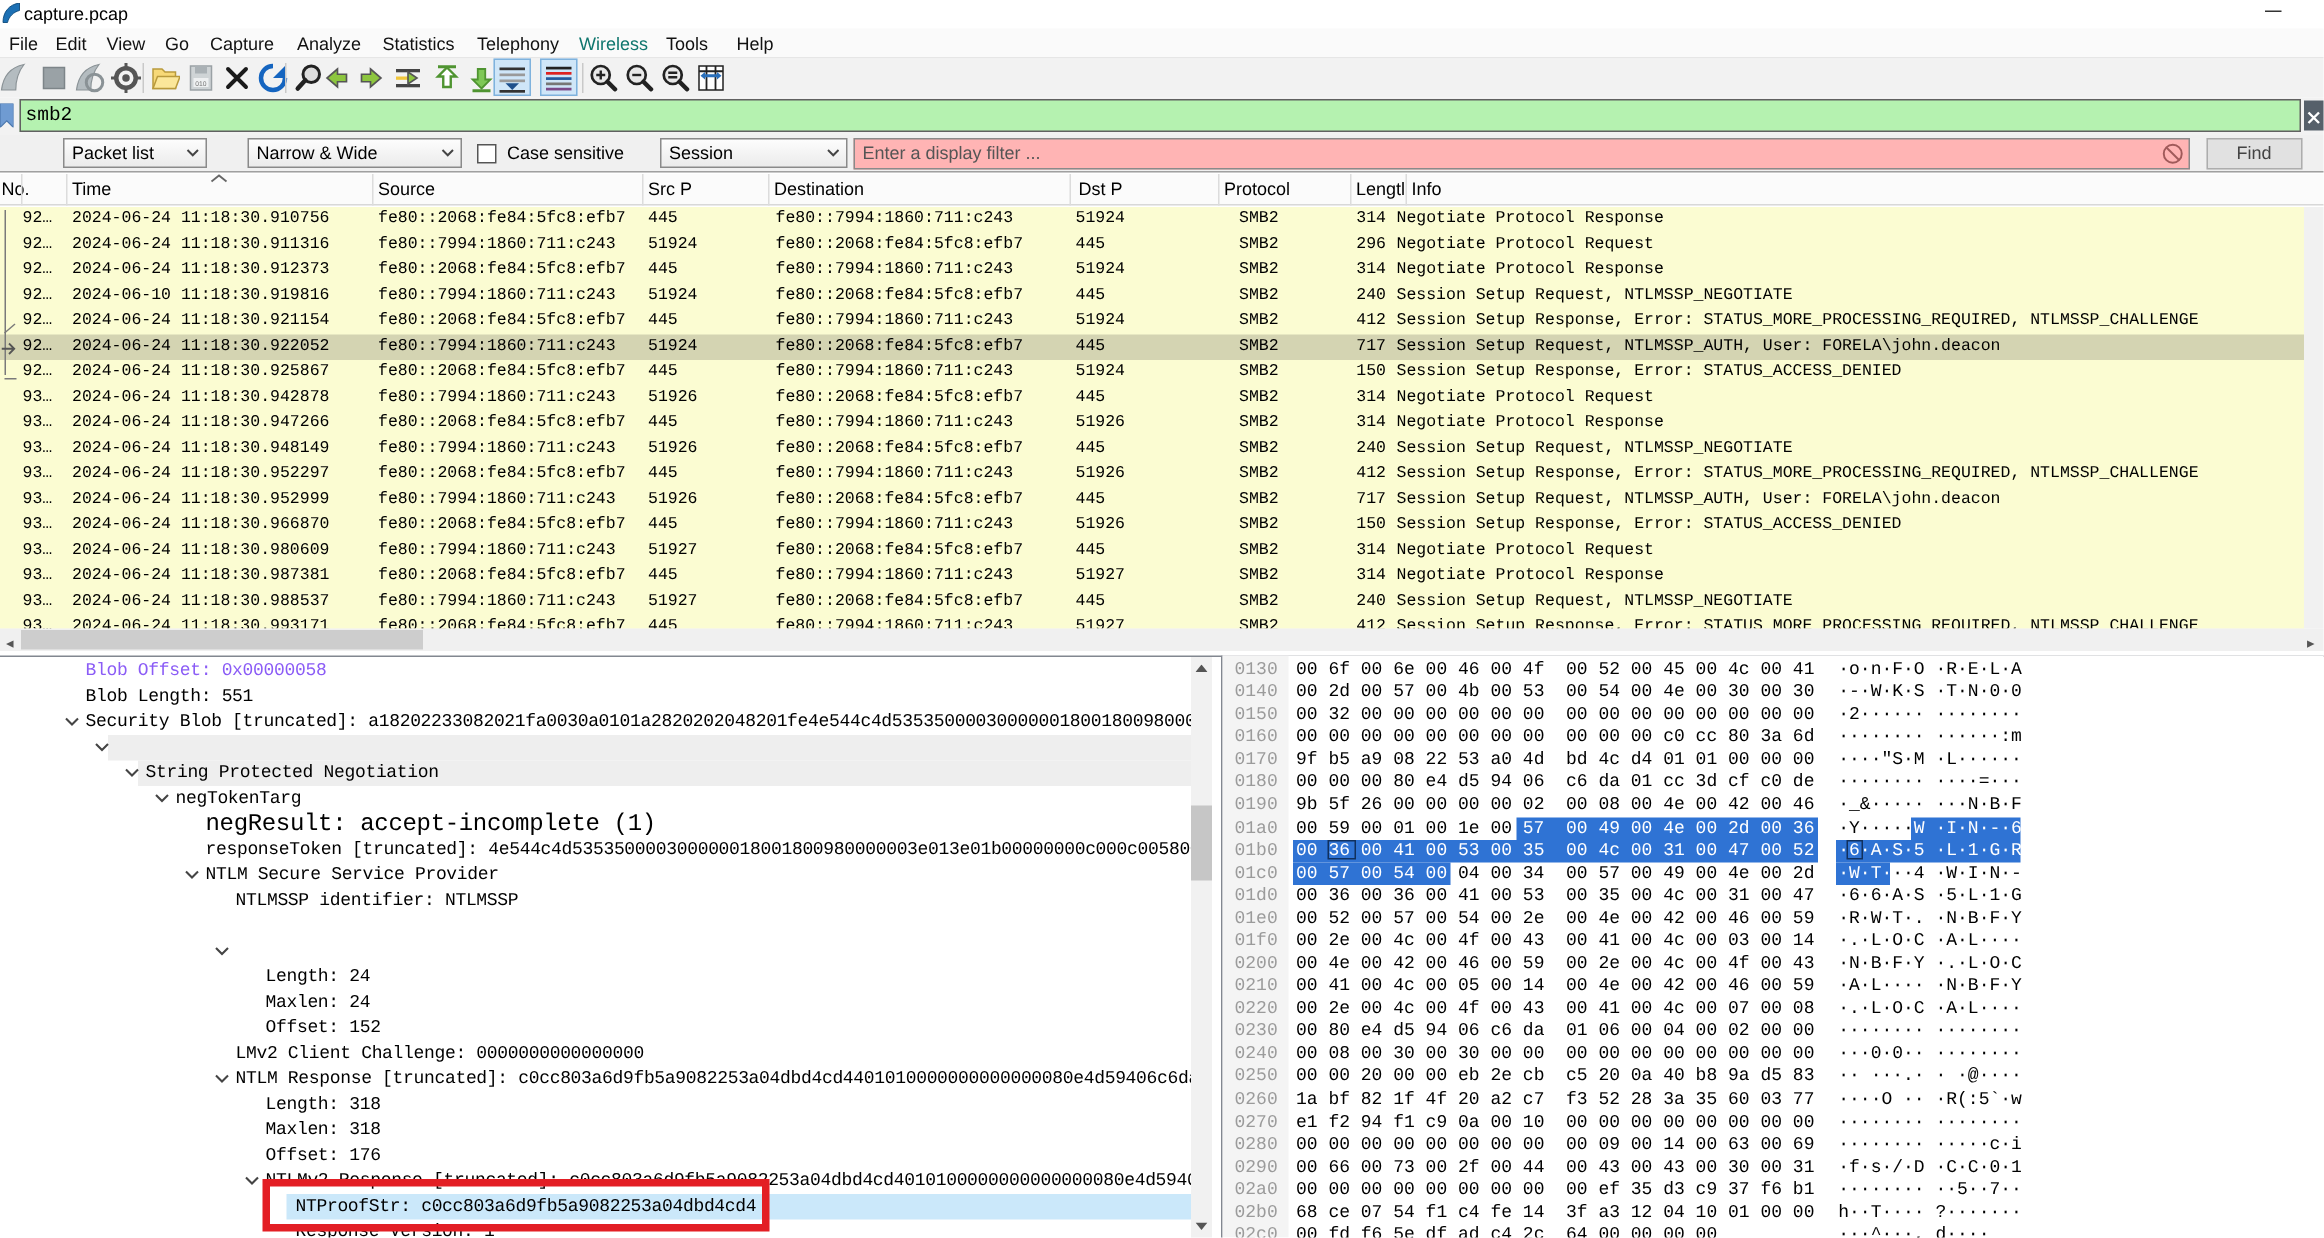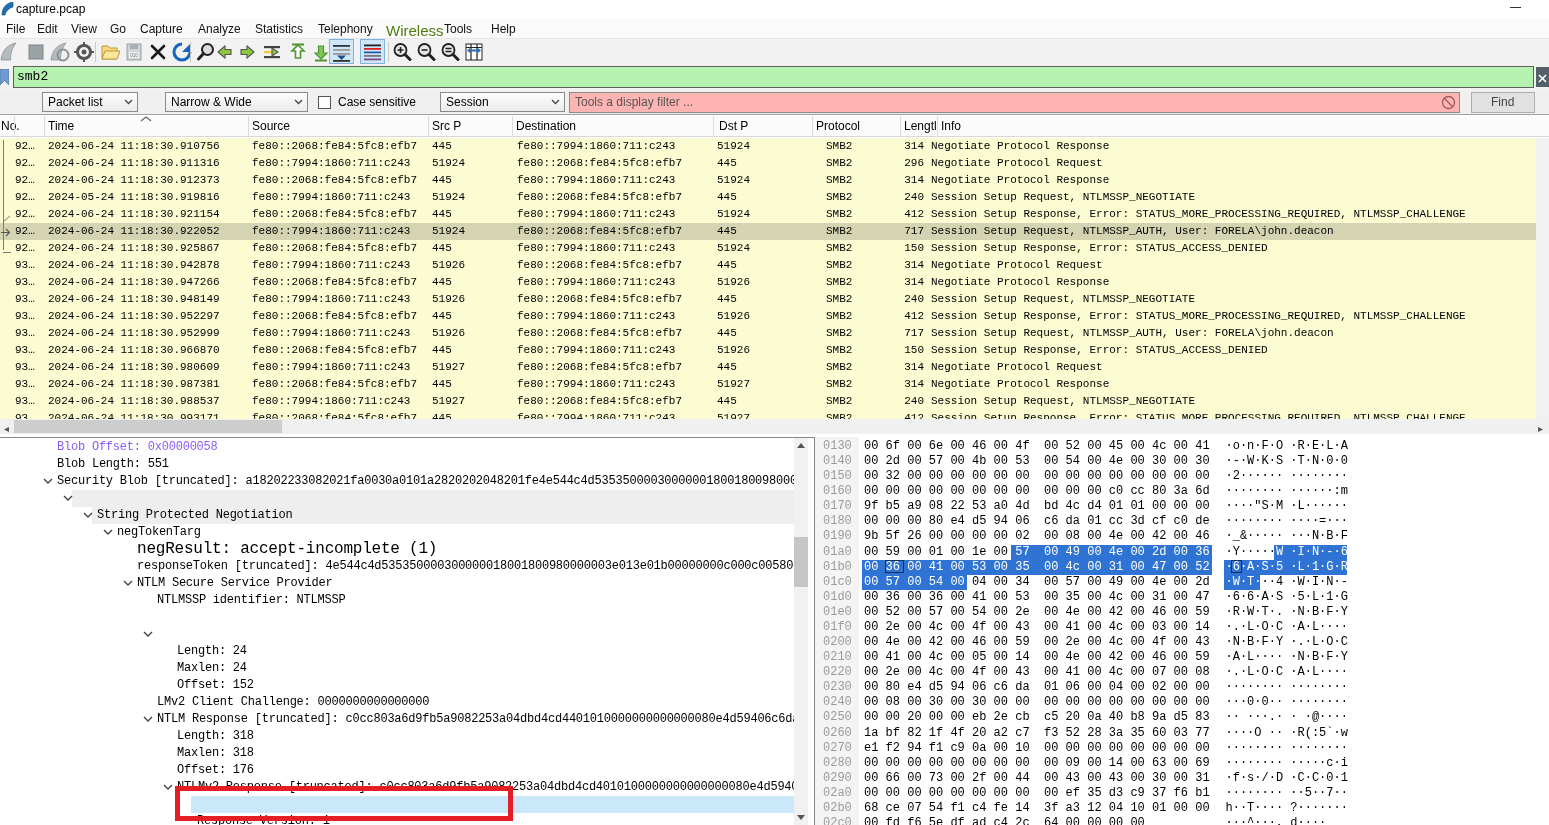--- a/index.html
+++ b/index.html
@@ -17,21 +17,21 @@
   </div>
 <div class="abs" style="left:0;top:19px;width:1549px;height:20px;background:#fafafa;border-bottom:1px solid #e6e6e6">
     <span class="abs" style="left:6px;top:3px;font-size:12px;color:#111">File</span>
     <span class="abs" style="left:37px;top:3px;font-size:12px;color:#111">Edit</span>
     <span class="abs" style="left:71px;top:3px;font-size:12px;color:#111">View</span>
     <span class="abs" style="left:110px;top:3px;font-size:12px;color:#111">Go</span>
     <span class="abs" style="left:140px;top:3px;font-size:12px;color:#111">Capture</span>
     <span class="abs" style="left:198px;top:3px;font-size:12px;color:#111">Analyze</span>
     <span class="abs" style="left:255px;top:3px;font-size:12px;color:#111">Statistics</span>
     <span class="abs" style="left:318px;top:3px;font-size:12px;color:#111">Telephony</span>
-    <span class="abs" style="left:386px;top:3px;font-size:15px;color:#4d7c0f">Wireless</span>
+    <span class="abs" style="left:386px;top:3px;font-size:12px;color:#0f766e">Wireless</span>
     <span class="abs" style="left:444px;top:3px;font-size:12px;color:#111">Tools</span>
     <span class="abs" style="left:491px;top:3px;font-size:12px;color:#111">Help</span>
   </div>
 <div class="abs" style="left:0;top:39px;width:1549px;height:26px;background:#f2f2f2">
     <svg class="abs" style="left:0px;top:3px" width="20" height="20" viewBox="0 0 20 20">
       <path d="M1 18 C2 10 6 3 16 1 C12 6 10.5 11 10.5 18 Z" fill="#b4bcc0" stroke="#8a9296" stroke-width="0.8"></path>
     </svg>
     <svg class="abs" style="left:26px;top:3px" width="20" height="20" viewBox="0 0 20 20">
       <rect x="3" y="3" width="14" height="14" fill="#9aa2a6" stroke="#7d8589"></rect>
     </svg>
@@ -153,21 +153,21 @@
       <path d="M1 1 L4.5 4.5 L8 1" fill="none" stroke="#444" stroke-width="1.3"></path>
     </svg>
     <div class="abs" style="left:318px;top:6px;width:13px;height:13px;background:#fff;border:1px solid #555"></div>
     <span class="abs" style="left:338px;top:5px;font-size:12px;color:#000">Case sensitive</span>
     <div class="abs" style="left:440px;top:2px;width:125px;height:20px;background:linear-gradient(#fdfdfd,#ebebeb);border:1px solid #8a8a8a"></div>
     <span class="abs" style="left:446px;top:5px;font-size:12px;color:#000">Session</span>
     <svg class="abs" style="left:551px;top:9px" width="9" height="6" viewBox="0 0 9 6">
       <path d="M1 1 L4.5 4.5 L8 1" fill="none" stroke="#444" stroke-width="1.3"></path>
     </svg>
     <div class="abs" style="left:569px;top:2px;width:891px;height:21px;background:#ffb4b4;border:1px solid #8a8a8a"></div>
-    <span class="abs" style="left:575px;top:5px;font-size:12px;color:#555">Tools a display filter ...</span>
+    <span class="abs" style="left:575px;top:5px;font-size:12px;color:#555">Enter a display filter ...</span>
     <svg class="abs" style="left:1441px;top:5px" width="15" height="15" viewBox="0 0 15 15">
       <circle cx="7.5" cy="7.5" r="6" fill="none" stroke="#a05a5a" stroke-width="1.3"></circle>
       <path d="M3.3 3.3 L11.7 11.7" stroke="#a05a5a" stroke-width="1.3"></path>
     </svg>
     <div class="abs" style="left:1471px;top:2px;width:64px;height:21px;background:#e1e1e1;border:1px solid #adadad"></div>
     <span class="abs" style="left:1491px;top:5px;font-size:12px;color:#444">Find</span>
   </div>
 <div class="abs" style="left:0;top:116px;width:1549px;height:21px;background:#fbfbfb;border-bottom:1px solid #d8d8d8">
     <span class="abs" style="left:1px;top:3px;font-size:12px;color:#000">No.</span>
     <span class="abs" style="left:48px;top:3px;font-size:12px;color:#000">Time</span>
@@ -221,21 +221,21 @@
       <span class="abs" style="left:252px;top:0">fe80::2068:fe84:5fc8:efb7</span>
       <span class="abs" style="left:432px;top:0">445</span>
       <span class="abs" style="left:517px;top:0">fe80::7994:1860:711:c243</span>
       <span class="abs" style="left:717px;top:0">51924</span>
       <span class="abs" style="left:826px;top:0">SMB2</span>
       <span class="abs" style="left:931px;top:0">Negotiate Protocol Response</span>
       <span class="abs" style="left:904px;top:0;width:20px;text-align:right">314</span>
     </div>
     <div class="abs mono" style="left:0;top:51px;width:1549px;height:17px;background:#fbfcd2;font-size:11px;color:#000;line-height:17px">
       <span class="abs" style="left:15px;top:0">92…</span>
-      <span class="abs" style="left:48px;top:0">2024-05-24 11:18:30.919816</span>
+      <span class="abs" style="left:48px;top:0">2024-06-10 11:18:30.919816</span>
       <span class="abs" style="left:252px;top:0">fe80::7994:1860:711:c243</span>
       <span class="abs" style="left:432px;top:0">51924</span>
       <span class="abs" style="left:517px;top:0">fe80::2068:fe84:5fc8:efb7</span>
       <span class="abs" style="left:717px;top:0">445</span>
       <span class="abs" style="left:826px;top:0">SMB2</span>
       <span class="abs" style="left:931px;top:0">Session Setup Request, NTLMSSP_NEGOTIATE</span>
       <span class="abs" style="left:904px;top:0;width:20px;text-align:right">240</span>
     </div>
     <div class="abs mono" style="left:0;top:68px;width:1549px;height:17px;background:#fbfcd2;font-size:11px;color:#000;line-height:17px">
       <span class="abs" style="left:15px;top:0">92…</span>
@@ -434,20 +434,21 @@
     </svg>
     <span class="abs mono" style="left:156px;top:273px;font-size:12px;letter-spacing:-0.22px;line-height:17px;white-space:pre;color:#000">NTLM Response [truncated]: c0cc803a6d9fb5a9082253a04dbd4cd4401010000000000000080e4d59406c6da01</span>
     <span class="abs mono" style="left:176px;top:290px;font-size:12px;letter-spacing:-0.22px;line-height:17px;white-space:pre;color:#000">Length: 318</span>
     <span class="abs mono" style="left:176px;top:307px;font-size:12px;letter-spacing:-0.22px;line-height:17px;white-space:pre;color:#000">Maxlen: 318</span>
     <span class="abs mono" style="left:176px;top:324px;font-size:12px;letter-spacing:-0.22px;line-height:17px;white-space:pre;color:#000">Offset: 176</span>
     <svg class="abs" style="left:162px;top:346px" width="10" height="7" viewBox="0 0 10 7">
       <path d="M1 1 L5 5 L9 1" fill="none" stroke="#444" stroke-width="1.4"></path>
     </svg>
     <span class="abs mono" style="left:176px;top:341px;font-size:12px;letter-spacing:-0.22px;line-height:17px;white-space:pre;color:#000">NTLMv2 Response [truncated]: c0cc803a6d9fb5a9082253a04dbd4cd4010100000000000000080e4d59406c</span>
     <div class="abs" style="left:190px;top:358px;width:603px;height:17px;background:#cbe8fa"></div>
+    <span class="abs mono" style="left:196px;top:358px;font-size:12px;letter-spacing:-0.22px;line-height:17px;white-space:pre;color:#000">NTProofStr: c0cc803a6d9fb5a9082253a04dbd4cd4</span>
     <span class="abs mono" style="left:196px;top:375px;font-size:12px;letter-spacing:-0.22px;line-height:17px;white-space:pre;color:#000">Response Version: 1</span>
   </div>
 <div class="abs" style="left:794px;top:438px;width:14px;height:387px;background:#f1f1f1">
     <svg class="abs" style="left:3px;top:5px" width="8" height="5" viewBox="0 0 8 5">
       <path d="M0 5 L4 0 L8 5 Z" fill="#555"></path>
     </svg>
     <div class="abs" style="left:0;top:99px;width:14px;height:50px;background:#c6c6c6"></div>
     <svg class="abs" style="left:3px;top:377px" width="8" height="5" viewBox="0 0 8 5">
       <path d="M0 0 L4 5 L8 0 Z" fill="#555"></path>
     </svg>

